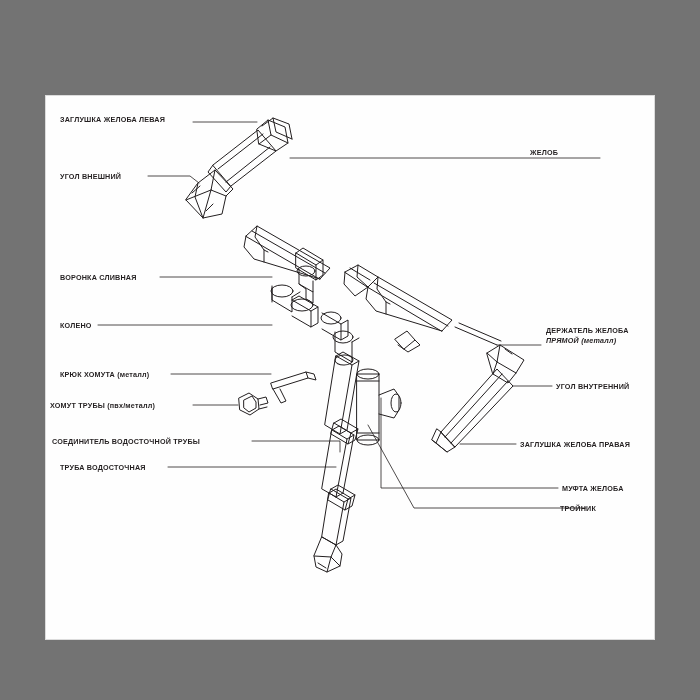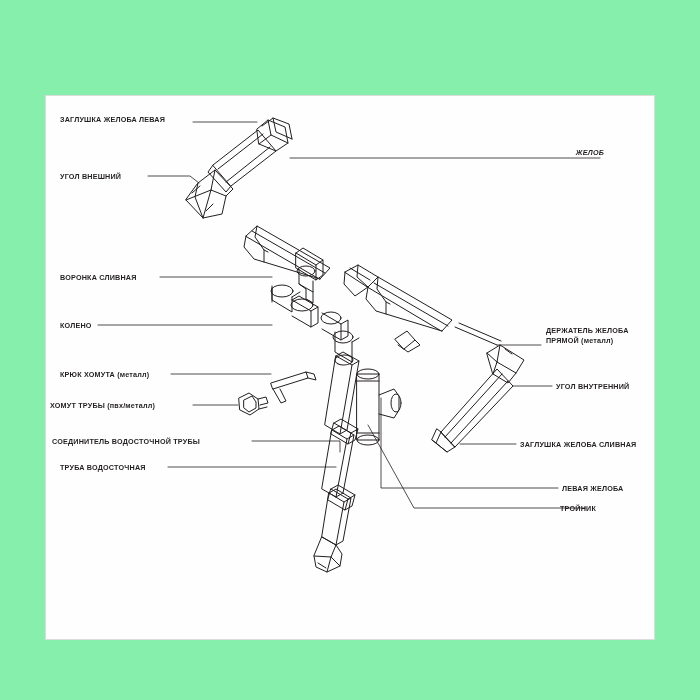--- a/index.html
+++ b/index.html
@@ -12,21 +12,21 @@
     height: 700px;
     font-family: "Liberation Sans", sans-serif;
     position: relative;
     overflow: hidden;
   }
   #stage {
     position: absolute;
     left: 0; top: 0;
     width: 700px;
     height: 700px;
-    background: #86efac;
+    background: #737373;
   }
   .frame {
     position: absolute;
     left: 45px;
     top: 95px;
     width: 610px;
     height: 545px;
     border: 1px solid #dcdcdc;
     background: #fefefe;
     box-sizing: border-box;
@@ -41,25 +41,25 @@
   .lbl {
     position: absolute;
     font-size: 7.2px;
     font-weight: bold;
     letter-spacing: 0.2px;
     color: #231f20;
     line-height: 1.35;
     white-space: nowrap;
   }
   .lbl.right {
-    text-align: right;
-    font-style: italic;
+    text-align: center;
   }
   .lbl .sub {
     display: block;
+    font-style: italic;
   }
 </style>
 </head>
 <body>
 
 <div id="stage">
 
   <div class="frame"></div>
 
   <svg class="art" viewBox="0 0 700 700">
@@ -247,17 +247,17 @@
   <div class="lbl" style="left:60px; top:463px;">ТРУБА ВОДОСТОЧНАЯ</div>
 
   <div class="lbl right" style="left:484px; top:148px; width:120px;">ЖЕЛОБ</div>
 
   <div class="lbl" style="left:546px; top:326px;">
     <span>ДЕРЖАТЕЛЬ ЖЕЛОБА</span>
     <span class="sub">ПРЯМОЙ (металл)</span>
   </div>
 
   <div class="lbl" style="left:556px; top:382px;text-align:right;">УГОЛ ВНУТРЕННИЙ</div>
-  <div class="lbl" style="left:520px; top:440px;">ЗАГЛУШКА ЖЕЛОБА СЛИВНАЯ</div>
-  <div class="lbl" style="left:562px; top:484px;">ЛЕВАЯ ЖЕЛОБА</div>
+  <div class="lbl" style="left:520px; top:440px;">ЗАГЛУШКА ЖЕЛОБА ПРАВАЯ</div>
+  <div class="lbl" style="left:562px; top:484px;">МУФТА ЖЕЛОБА</div>
   <div class="lbl" style="left:560px; top:504px;">ТРОЙНИК</div>
 
 </div>
 
 </body></html>

